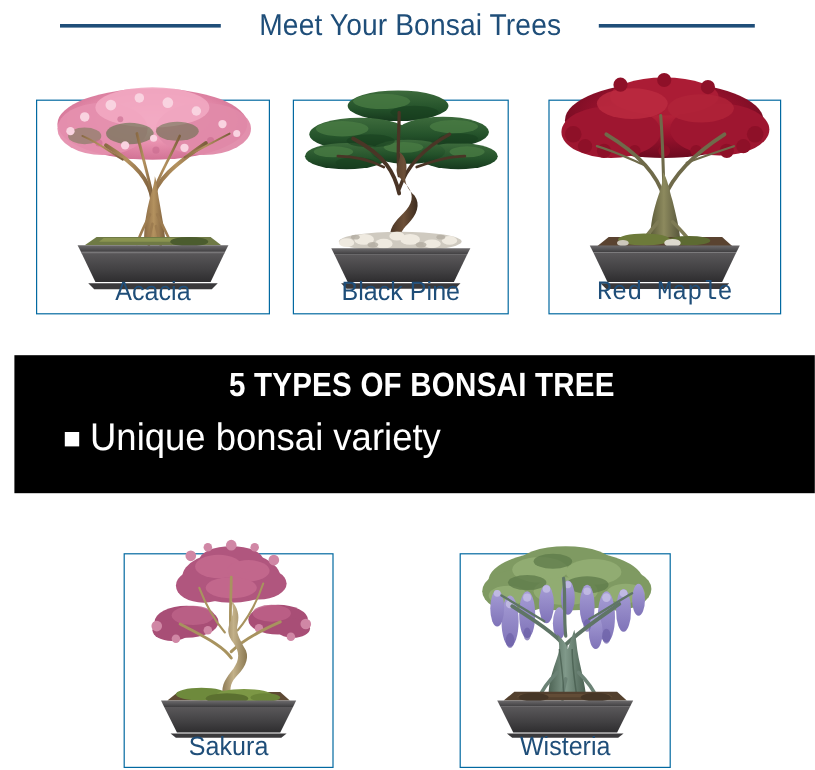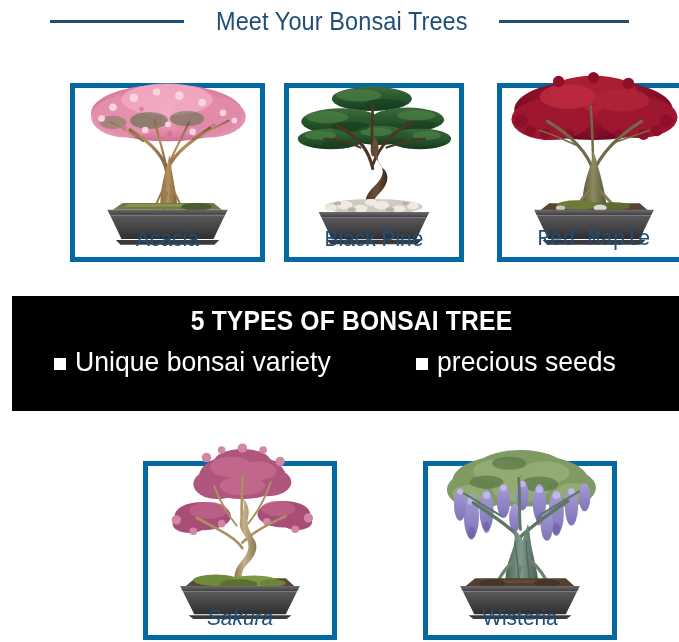--- a/index.html
+++ b/index.html
@@ -39,24 +39,23 @@
     font-weight: 400;
     letter-spacing: 0.1px;
     white-space: nowrap;
     transform: scaleX(0.94);
     transform-origin: center;
   }
 
   
   .card {
     position: absolute;
-    border: 5px solid #0369a1;
+    border: 1px solid #0369a1;
     background: transparent;
     box-sizing: border-box;
-    margin-left: 40px;
   }
   .card-art {
     position: absolute;
     left: 0;
     width: 100%;
     display: block;
     overflow: visible;
   }
   .card-label {
     position: absolute;
@@ -72,22 +71,22 @@
   
   .row-top .card { top: 83px; height: 179px; }
   .row-top .card-1 { left: 30px;  width: 195px; }
   .row-top .card-2 { left: 244px; width: 180px; }
   .row-top .card-3 { left: 457px; width: 194px; font-family: Liberation Mono, monospace; }
   .row-top .card-art { top: -26px; height: 178px; }
   .row-top .card-label { bottom: 5px; }
 
   
   .row-bottom .card { top: 461px; height: 179px; }
-  .row-bottom .card-1 { left: 103px; width: 194px; font-style: italic; }
-  .row-bottom .card-2 { left: 383px; width: 194px; }
+  .row-bottom .card-1 { left: 103px; width: 175px; }
+  .row-bottom .card-2 { left: 383px; width: 176px; }
   .row-bottom .card-art { top: -42px; height: 194px; }
   .row-bottom .card-label { bottom: 4px; }
 
   
   .banner {
     position: absolute;
     left: 12px; top: 296px;
     width: 679px; height: 115px;
     background: #000000;
   }
@@ -108,21 +107,21 @@
     left: 0; right: 0;
     top: 50px;
     height: 32px;
   }
   .bullet-item {
     position: absolute;
     display: flex;
     align-items: center;
     gap: 9px;
     color: #ffffff;
-    font-size: 28px;
+    font-size: 32px;
     font-weight: 400;
     white-space: nowrap;
   }
   .bullet-1 { left: 42px; }
   .bullet-2 { left: 404px; }
   .bullet-square {
     width: 12px;
     height: 12px;
     background: #ffffff;
     flex: 0 0 auto;
@@ -369,24 +368,20 @@
   </div>
 </div>
 
 <div class="banner">
   <div class="banner-headline">5 TYPES OF BONSAI TREE</div>
   <div class="banner-bullets">
     <div class="bullet-item bullet-1">
       <span class="bullet-square"></span>
       <span class="bullet-text">Unique bonsai variety</span>
     </div>
-    <div class="bullet-item bullet-2">
-      <span class="bullet-square"></span>
-      <span class="bullet-text">precious seeds</span>
-    </div>
   </div>
 </div>
 
 <div class="row-bottom">
 
   <div class="card card-1">
     <svg class="card-art" viewBox="0 0 195 194" preserveAspectRatio="xMidYMax meet">
       <defs>
         <linearGradient id="trunkS" x1="0" y1="0" x2="1" y2="0">
           <stop offset="0%" stop-color="#8d7a55"></stop>

